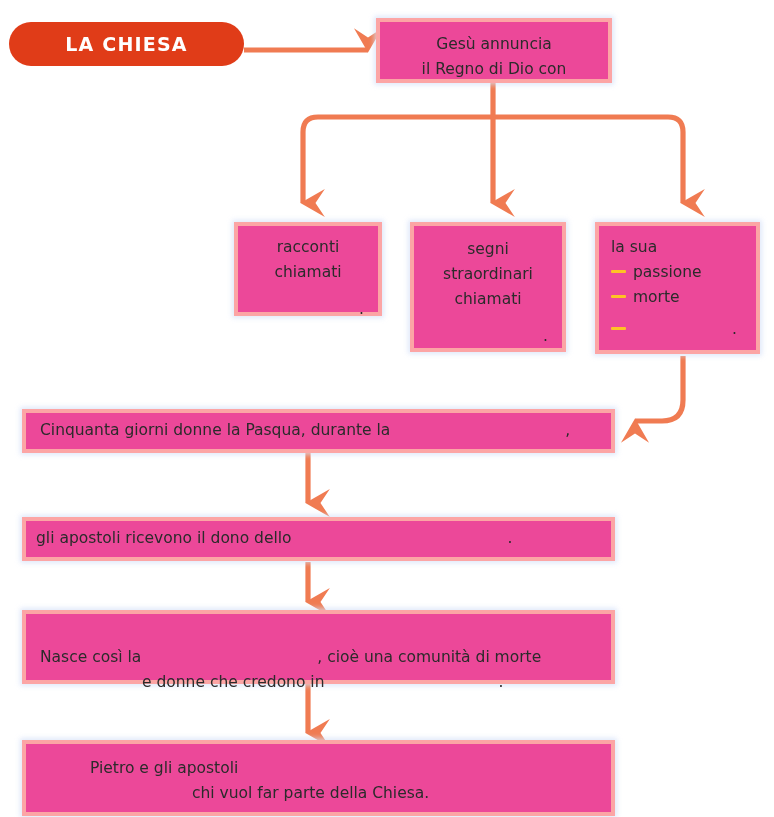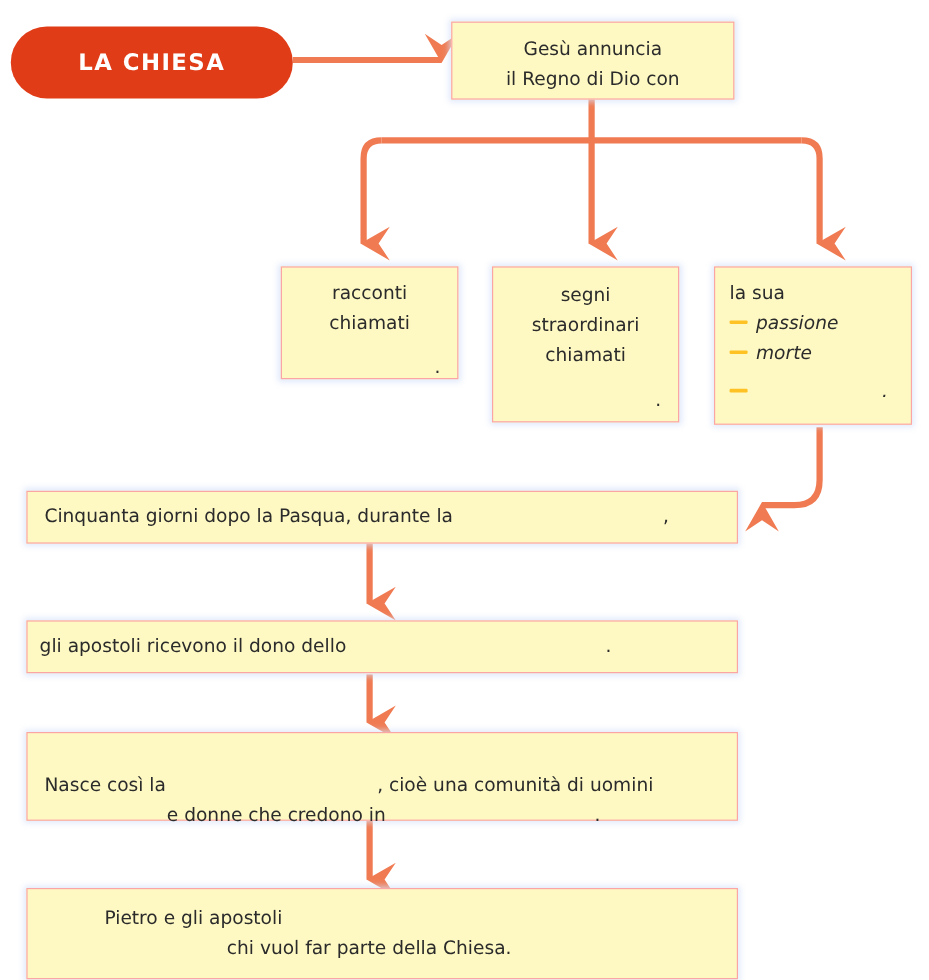--- a/index.html
+++ b/index.html
@@ -39,22 +39,22 @@
     border-radius: 999px;
     color: #ffffff;
     font-weight: bold;
     letter-spacing: 1.2px;
     z-index: 3;
   }
 
   
   .node {
     position: absolute;
-    background: #fef9c3;
-    border: 1px solid #fca5a5;
+    background: #ec4899;
+    border: 4px solid #fca5a5;
     box-shadow: 0 0 5px 2px rgba(214, 226, 248, 0.75);
     z-index: 2;
     padding: 9px 14px;
     color: #2b2b2b;
     font-size: 15.5px;
     line-height: 1.62;
   }
 
   .node.center  { text-align: center; }
   .node.left    { text-align: left; }
@@ -62,21 +62,20 @@
   .blank {
     display: inline-block;
     min-width: 10px;
   }
 
   
   .dash-row {
     display: flex;
     align-items: baseline;
     gap: 7px;
-    font-style: italic;
   }
   .dash {
     display: inline-block;
     width: 15px;
     height: 3px;
     border-radius: 1px;
     flex: 0 0 auto;
     position: relative;
     top: -4px;
   }
@@ -119,21 +118,21 @@
       <path d="M 683,356 L 683,400 Q 683,421 662,421 L 635,421" marker-end="url(#ahl)"></path>
 
       <line x1="308" y1="452" x2="308" y2="503" marker-end="url(#ah)"></line>
 
       <line x1="308" y1="562" x2="308" y2="602" marker-end="url(#ah)"></line>
 
       <line x1="308" y1="684" x2="308" y2="733" marker-end="url(#ah)"></line>
     </g>
   </svg>
 
-  <div class="badge" style="left:9px; top:22px; width:235px; height:60px;
+  <div class="badge" style="left:9px; top:22px; width:235px; height:44px;
               background:#E03C18; font-size:19px;">
     <span>LA CHIESA</span>
   </div>
 
   <div class="node center" style="left:376px; top:18px; width:236px; height:65px; padding-top:10px;">
     <div>Gesù annuncia</div>
     <div>il Regno di Dio con</div>
   </div>
 
   <div class="node center" style="left:234px; top:222px; width:148px; height:94px; ">
@@ -170,37 +169,37 @@
 
     <div class="dash-row clearfix">
       <span class="dash" style="background:#FFC224;"></span>
       <span class="dash-label blank"></span>
       <span style="margin-left:auto;">.</span>
     </div>
   </div>
 
   <div class="node left" style="left:22px; top:409px; width:593px; height:44px;
               display:flex; align-items:center; padding:0 14px;">
-    <span>Cinquanta giorni dopo la Pasqua, durante la</span>
+    <span>Cinquanta giorni donne la Pasqua, durante la</span>
     <span class="blank" style="width:175px;"></span>
     <span>,</span>
   </div>
 
   <div class="node left" style="left:22px; top:517px; width:593px; height:44px;
               display:flex; align-items:center; padding:0 10px;">
     <span>gli apostoli ricevono il dono dello</span>
     <span class="blank" style="width:216px;"></span>
     <span>.</span>
   </div>
 
   <div class="node left" style="left:22px; top:610px; width:593px; height:74px; padding:11px 14px;">
     <div style="display:flex; align-items:baseline;margin-top:20px;">
       <span>Nasce così la</span>
       <span class="blank" style="width:176px;"></span>
-      <span>, cioè una comunità di uomini</span>
+      <span>, cioè una comunità di morte</span>
     </div>
     <div style="display:flex; align-items:center; padding-left:102px;gap:16px;">
       <span>e donne che credono in</span>
       <span class="blank" style="width:142px;"></span>
       <span>.</span>
     </div>
   </div>
 
   <div class="node left" style="left:22px; top:740px; width:593px; height:76px; padding:12px 14px;">
     <div style="padding-left:50px;">

